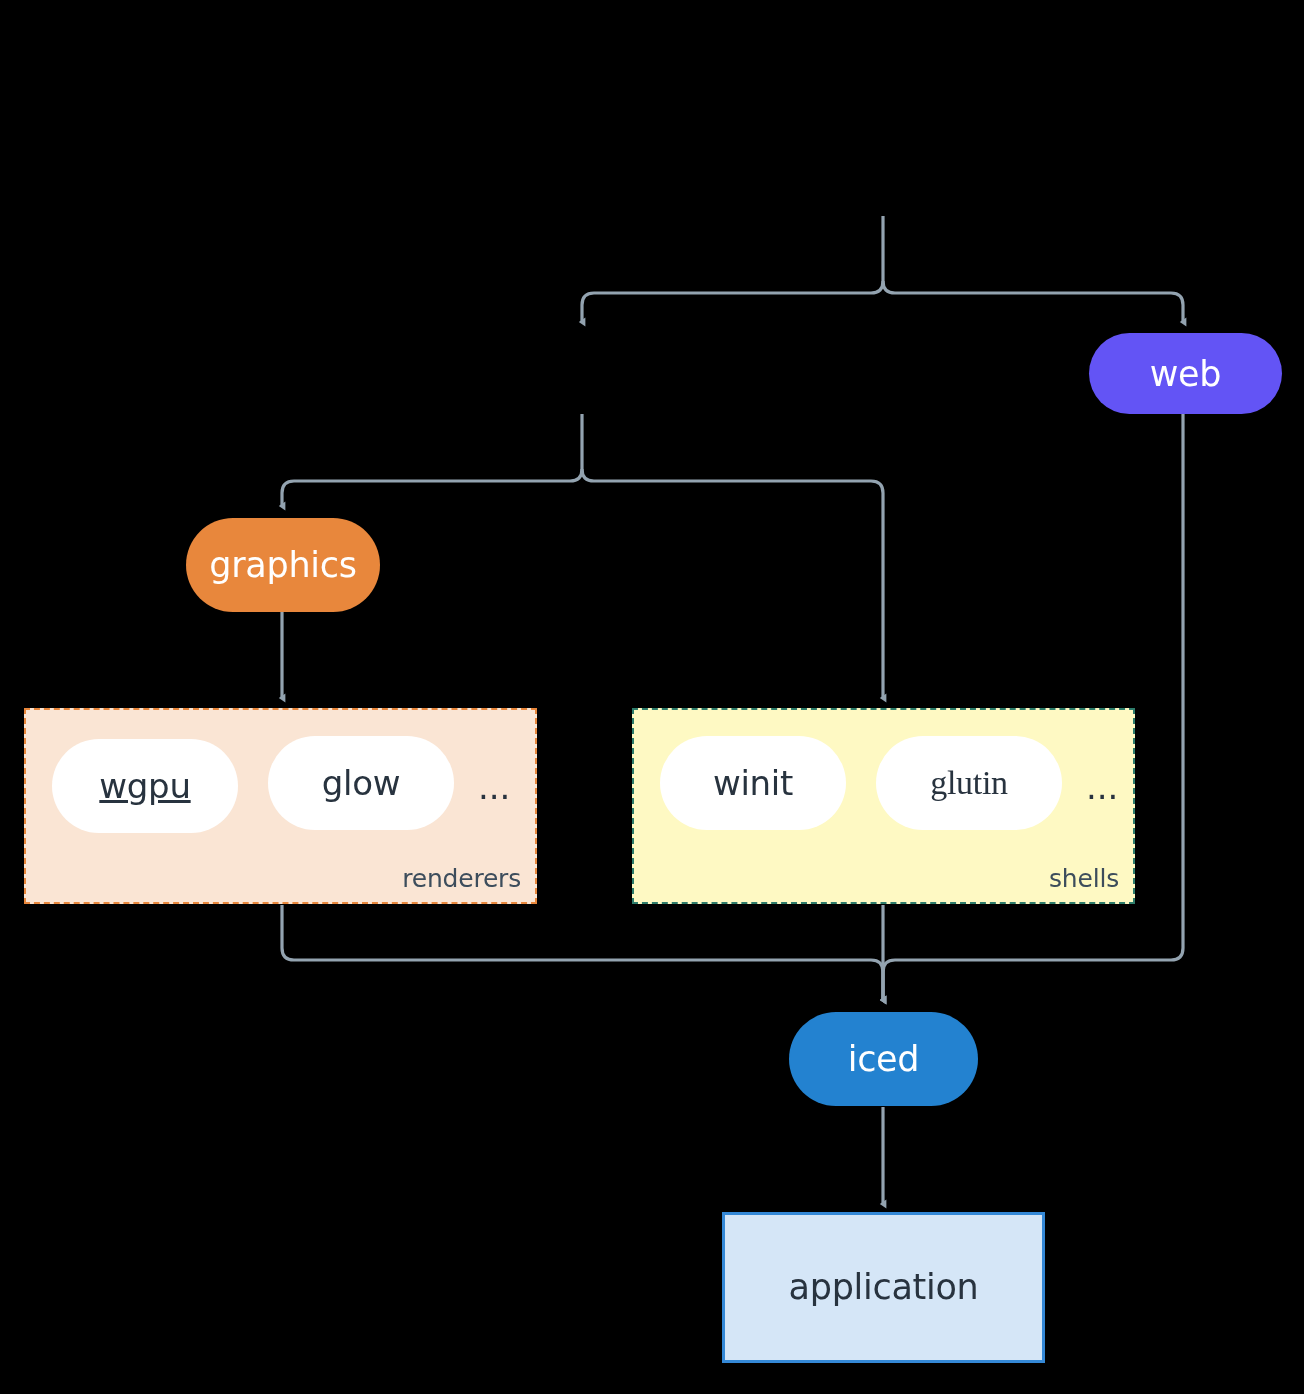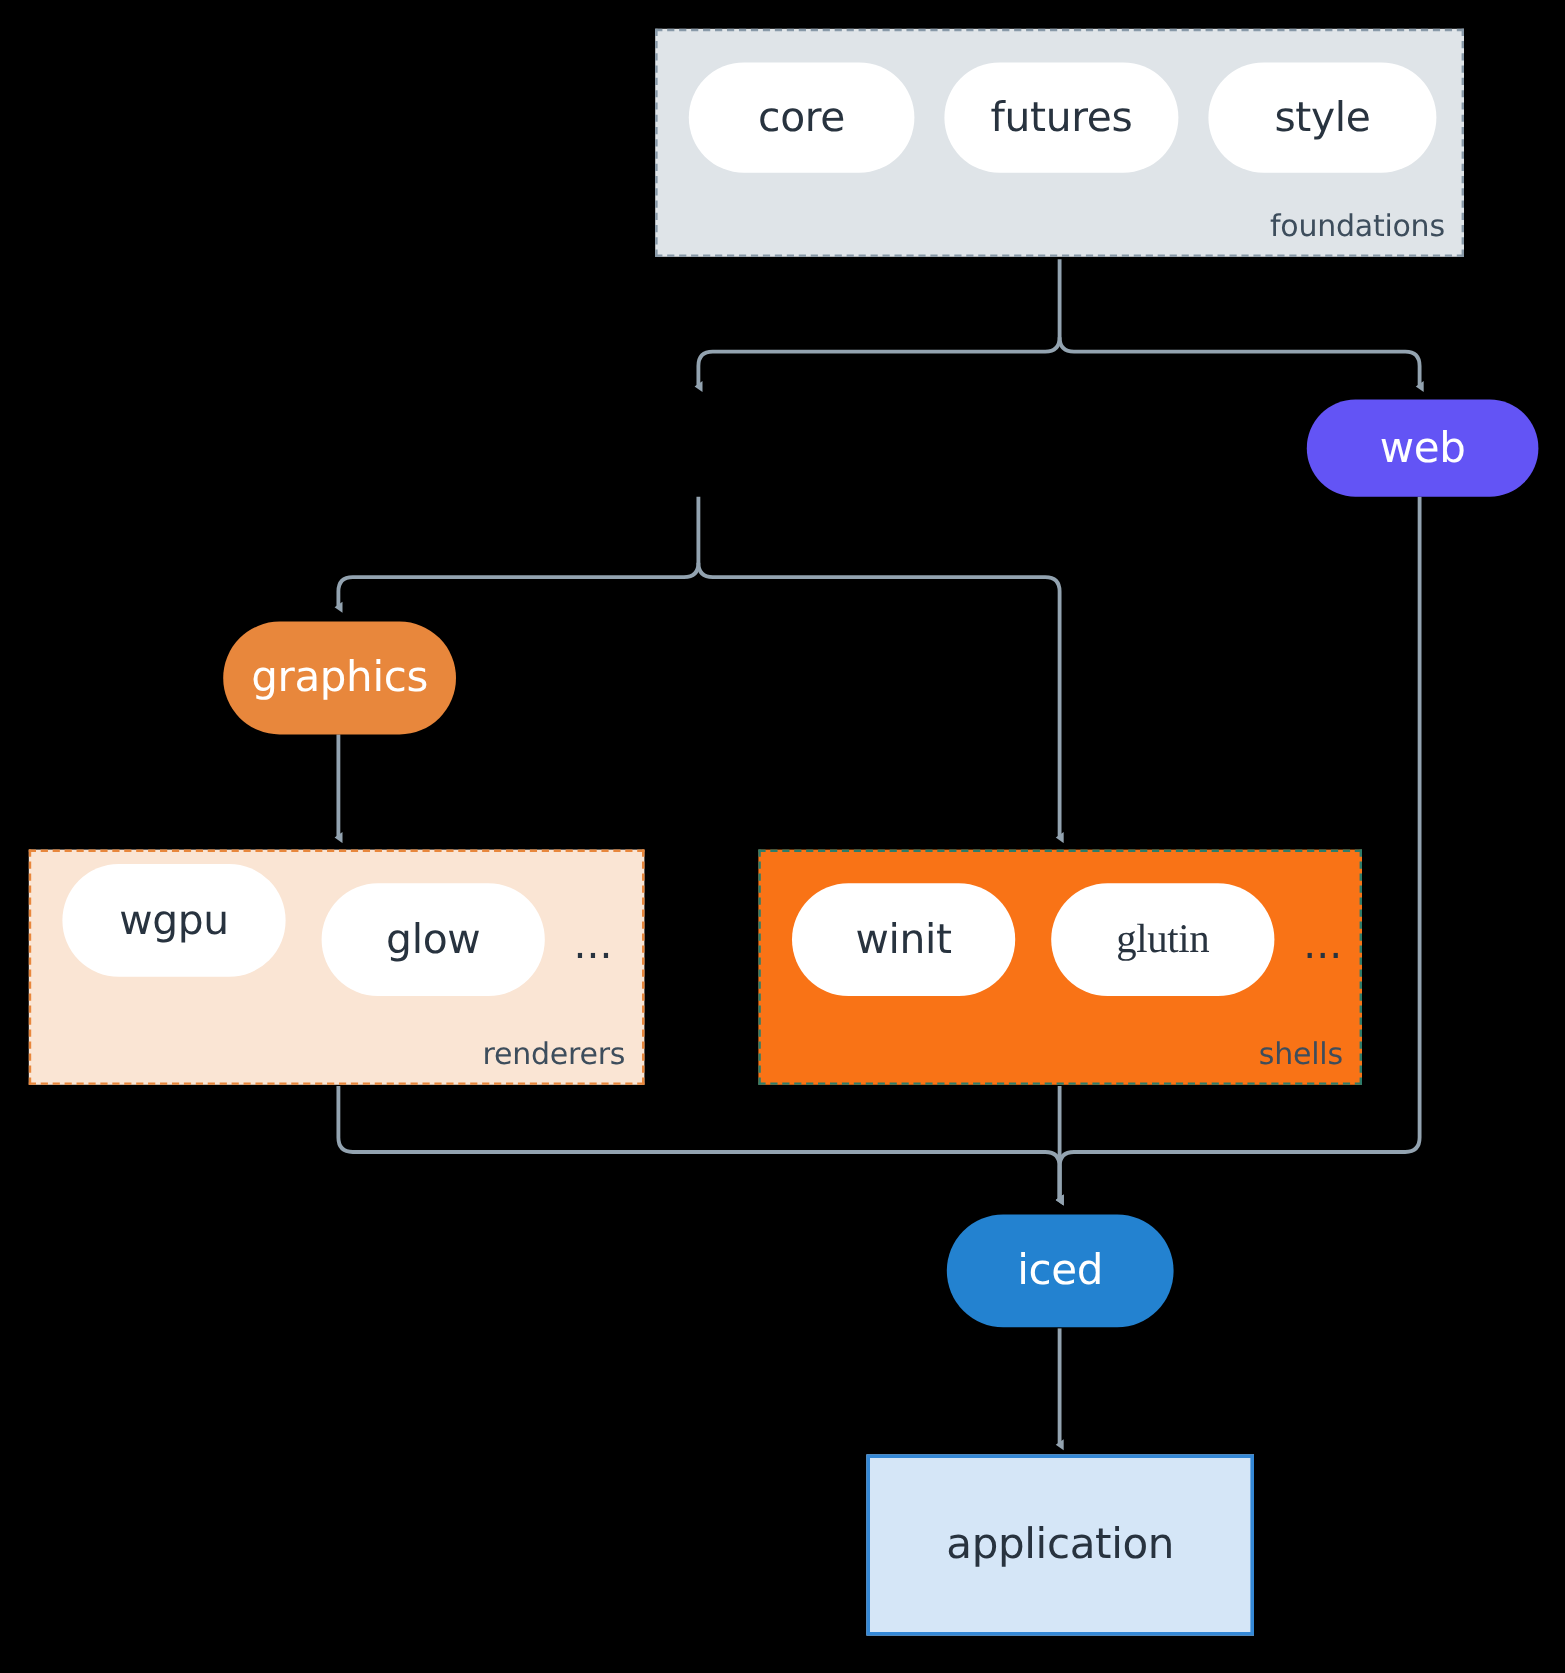--- a/index.html
+++ b/index.html
@@ -100,57 +100,44 @@
       <path d="M282,612 L282,698" marker-end="url(#arrow)"></path>
 
       <path d="M282,905 L282,948 Q282,960 294,960 L871,960 Q883,960 883,972 L883,1000" marker-end="url(#arrow)"></path>
       <path d="M883,905 L883,1000" marker-end="url(#arrow)"></path>
       <path d="M1183,414 L1183,948 Q1183,960 1171,960 L895,960 Q883,960 883,972 L883,1000" marker-end="url(#arrow)"></path>
 
       <path d="M883,1107 L883,1204" marker-end="url(#arrow)"></path>
     </g>
   </svg>
 
-  <div class="group-box" style="left:546px; top:24px; width:674px; height:190px;
-              background:#dfe4e8; border-color:#8899a8;">
-    <div class="chip" style="left:26px; top:26px; width:188px; height:92px;">
-      <span>core</span>
-    </div>
-    <div class="chip" style="left:239px; top:26px; width:195px; height:92px;">
-      <span>futures</span>
-    </div>
-    <div class="chip" style="left:459px; top:26px; width:190px; height:92px;">
-      <span>style</span>
-    </div>
-    <div class="group-label">foundations</div>
-  </div>
 
 
   <div class="pill" style="left:186px; top:518px; width:194px; height:94px; background:#e8873c;">
     <span>graphics</span>
   </div>
 
   <div class="pill" style="left:1089px; top:333px; width:193px; height:81px; background:#6354f5;">
     <span>web</span>
   </div>
 
   <div class="group-box" style="left:24px; top:708px; width:513px; height:196px;
               background:#fae5d4; border-color:#e8873c;">
-    <div class="chip" style="left:26px; top:10px; width:186px; height:94px;">
+    <div class="chip" style="left:26px; top:29px; width:186px; height:94px;text-decoration:underline;">
       <span>wgpu</span>
     </div>
     <div class="chip" style="left:242px; top:26px; width:186px; height:94px;">
       <span>glow</span>
     </div>
     <div class="ellipsis" style="left:452px; top:60px;">...</div>
     <div class="group-label">renderers</div>
   </div>
 
   <div class="group-box" style="left:632px; top:708px; width:503px; height:196px;
-              background:#f97316; border-color:#2e7d6b;">
+              background:#fef9c3; border-color:#2e7d6b;">
     <div class="chip" style="left:26px; top:26px; width:186px; height:94px;">
       <span>winit</span>
     </div>
     <div class="chip" style="left:242px; top:26px; width:186px; height:94px;font-family:Liberation Serif, serif;">
       <span>glutin</span>
     </div>
     <div class="ellipsis" style="left:452px; top:60px;">...</div>
     <div class="group-label">shells</div>
   </div>
 

